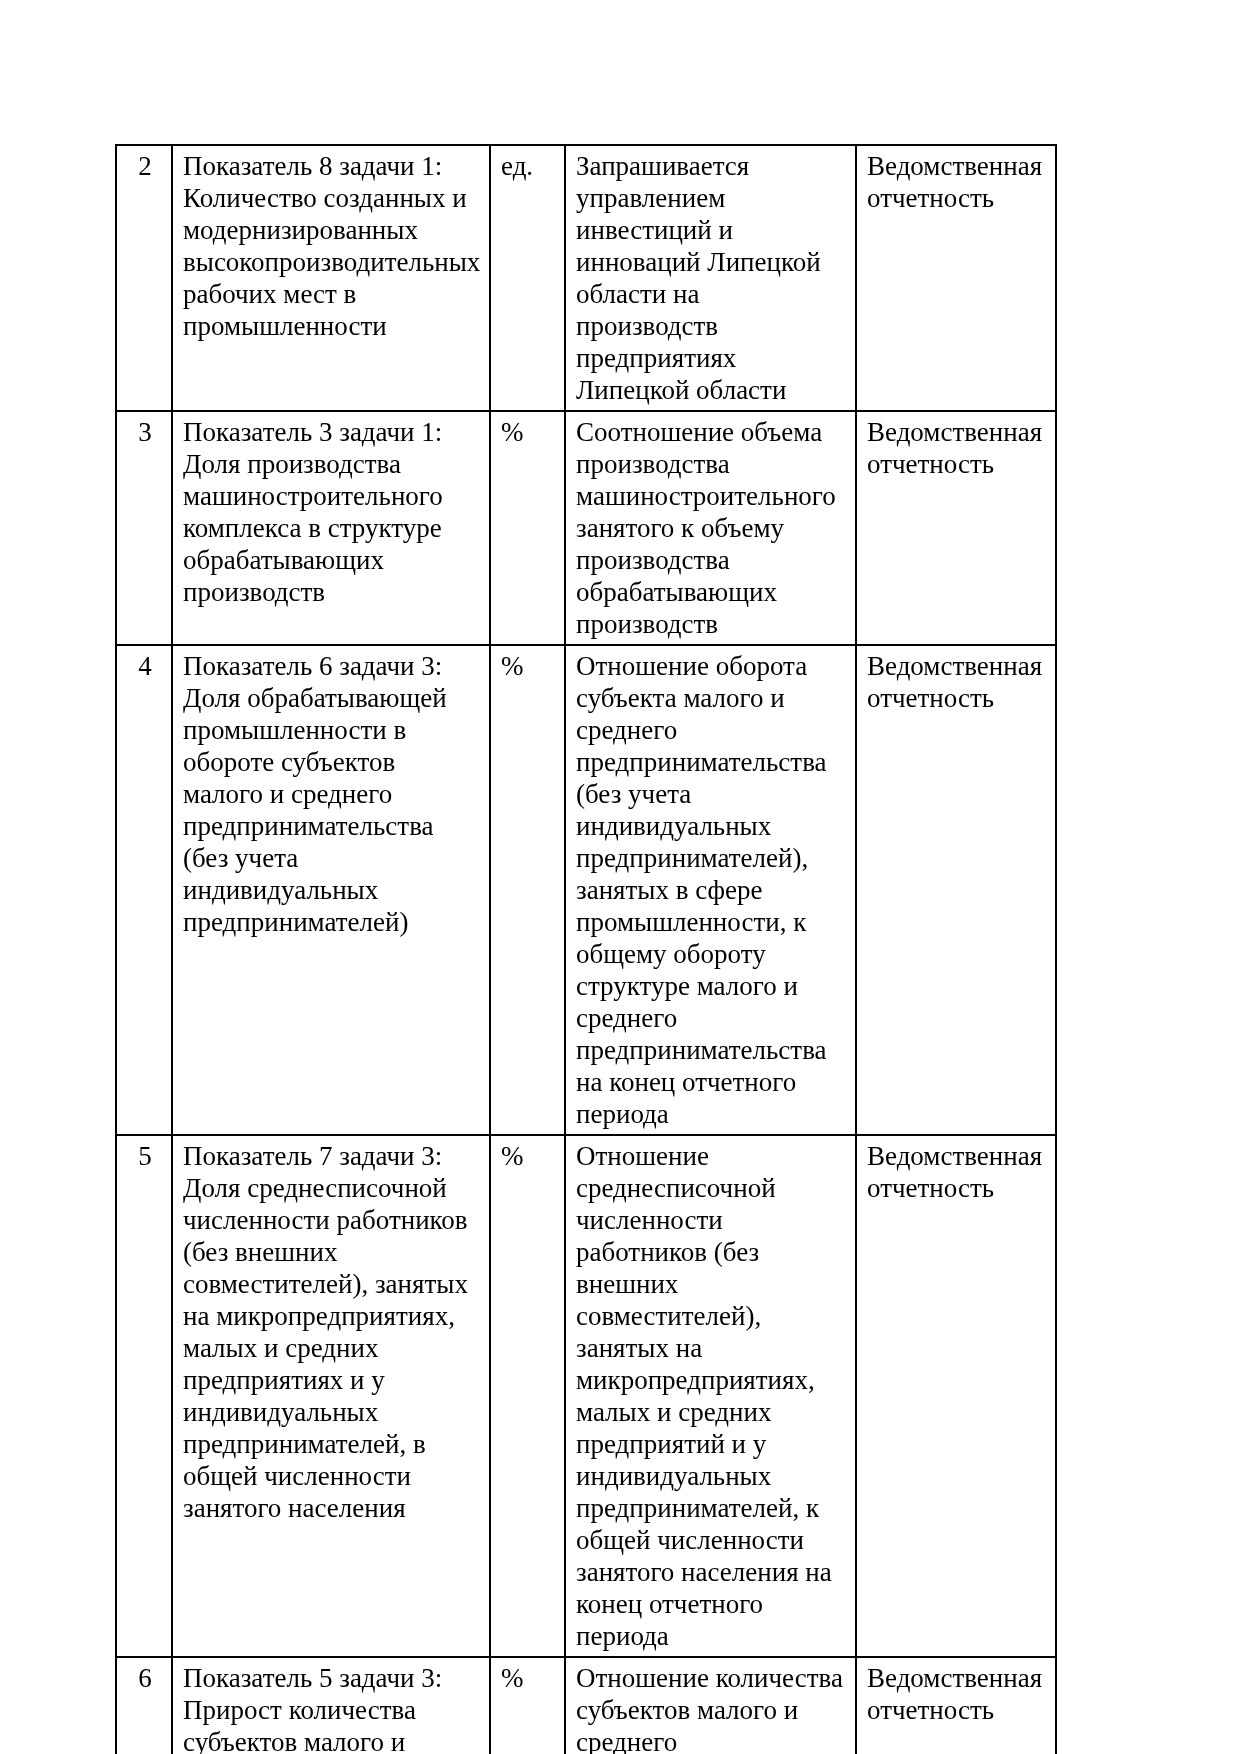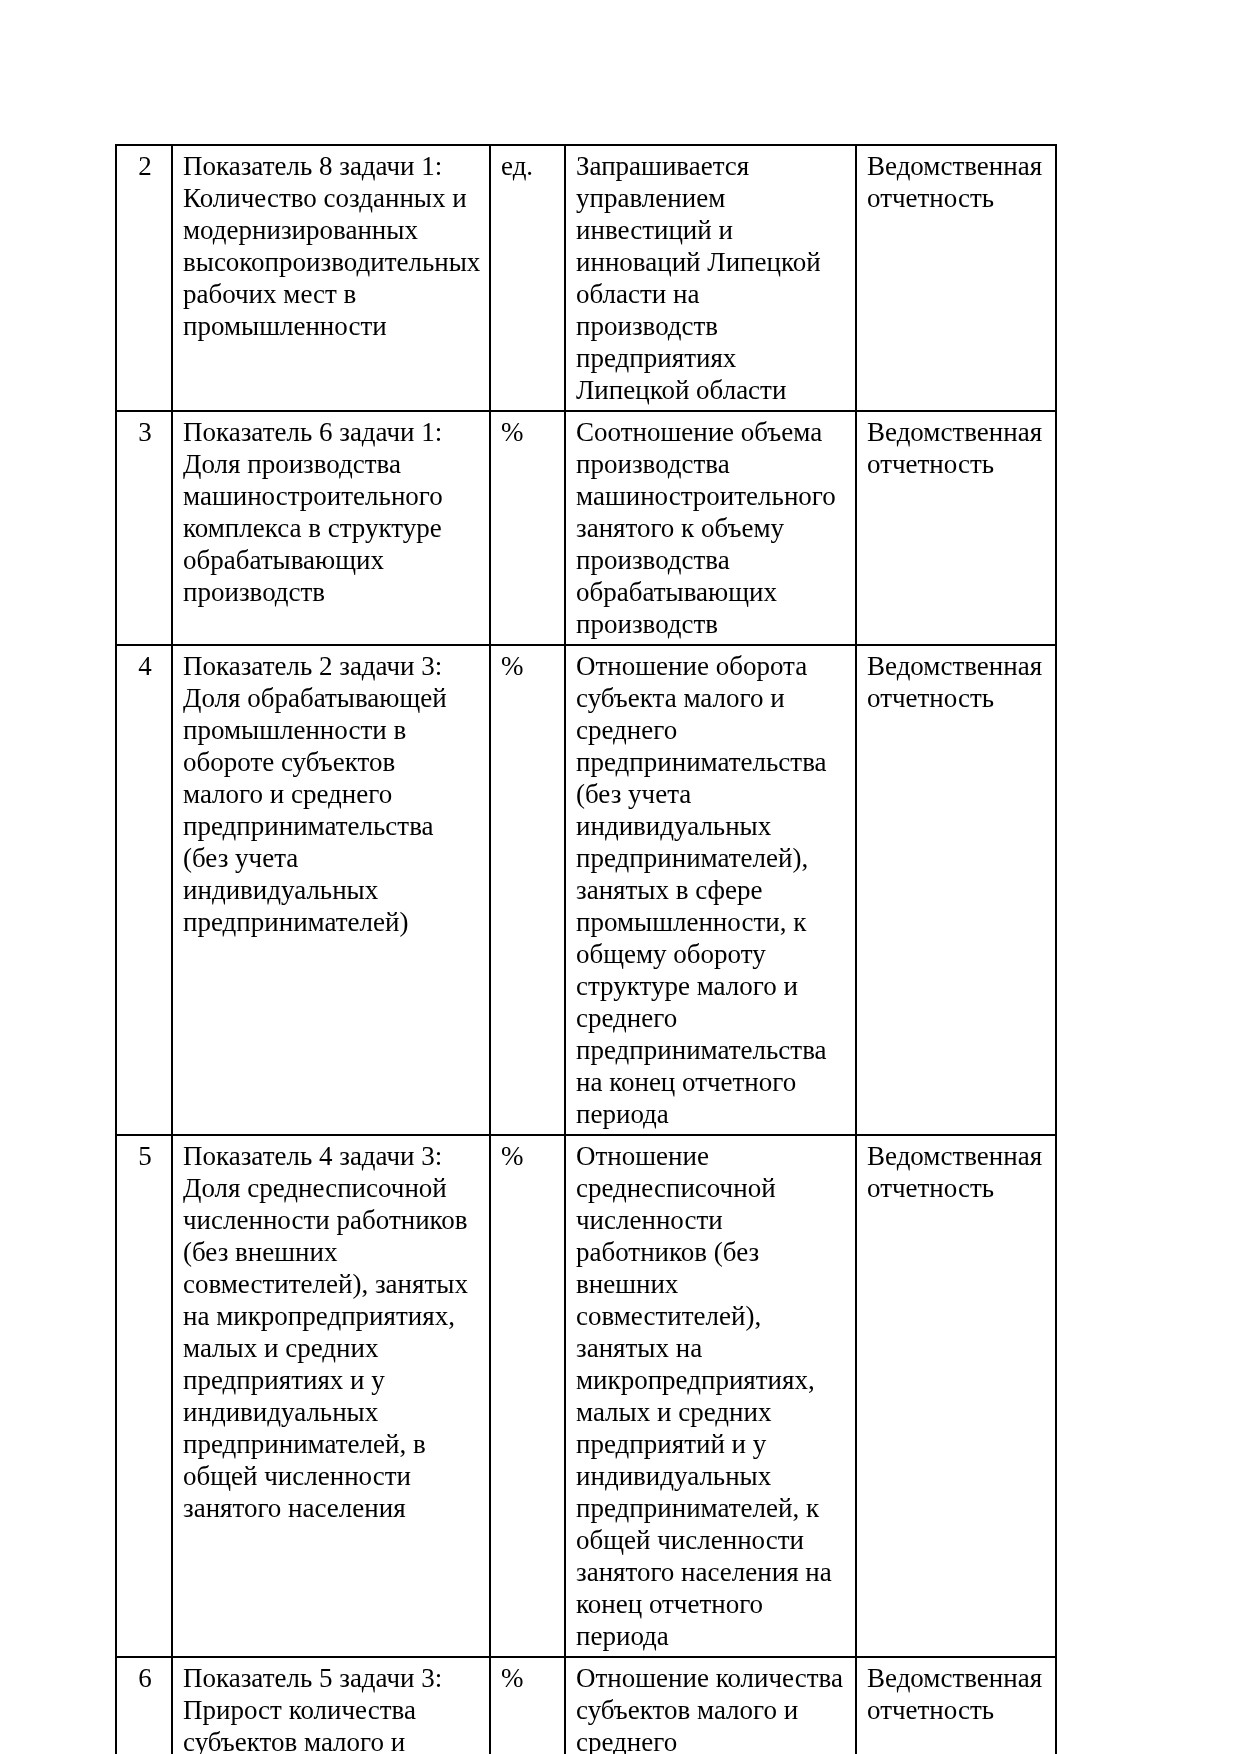--- a/index.html
+++ b/index.html
@@ -58,35 +58,35 @@
     <tbody>
       <tr class="r0">
         <td class="c-num">2</td>
         <td>Показатель 8 задачи 1: Количество созданных и модернизированных высокопроизводительных рабочих мест в промышленности</td>
         <td>ед.</td>
         <td>Запрашивается управлением инвестиций и инноваций Липецкой области на производств предприятиях Липецкой области</td>
         <td>Ведомственная отчетность</td>
       </tr>
       <tr class="r1">
         <td class="c-num">3</td>
-        <td>Показатель 6 задачи 1: Доля производства машиностроительного комплекса в структуре обрабатывающих производств</td>
+        <td>Показатель 3 задачи 1: Доля производства машиностроительного комплекса в структуре обрабатывающих производств</td>
         <td>%</td>
         <td>Соотношение объема производства машиностроительного занятого к объему производства обрабатывающих производств</td>
         <td>Ведомственная отчетность</td>
       </tr>
       <tr class="r2">
         <td class="c-num">4</td>
-        <td>Показатель 2 задачи 3: Доля обрабатывающей промышленности в обороте субъектов малого и среднего предпринимательства (без учета индивидуальных предпринимателей)</td>
+        <td>Показатель 6 задачи 3: Доля обрабатывающей промышленности в обороте субъектов малого и среднего предпринимательства (без учета индивидуальных предпринимателей)</td>
         <td>%</td>
         <td>Отношение оборота субъекта малого и среднего предпринимательства (без учета индивидуальных предпринимателей), занятых в сфере промышленности, к общему обороту структуре малого и среднего предпринимательства на конец отчетного периода</td>
         <td>Ведомственная отчетность</td>
       </tr>
       <tr class="r3">
         <td class="c-num">5</td>
-        <td>Показатель 4 задачи 3: Доля среднесписочной численности работников (без внешних совместителей), занятых на микропредприятиях, малых и средних предприятиях и у индивидуальных предпринимателей, в общей численности занятого населения</td>
+        <td>Показатель 7 задачи 3: Доля среднесписочной численности работников (без внешних совместителей), занятых на микропредприятиях, малых и средних предприятиях и у индивидуальных предпринимателей, в общей численности занятого населения</td>
         <td>%</td>
         <td>Отношение среднесписочной численности работников (без внешних совместителей), занятых на микропредприятиях, малых и средних предприятий и у индивидуальных предпринимателей, к общей численности занятого населения на конец отчетного периода</td>
         <td>Ведомственная отчетность</td>
       </tr>
       <tr class="r4">
         <td class="c-num">6</td>
         <td>Показатель 5 задачи 3: Прирост количества субъектов малого и среднего предпринимательства,</td>
         <td>%</td>
         <td>Отношение количества субъектов малого и среднего предпринимательства (включая</td>
         <td>Ведомственная отчетность</td>

